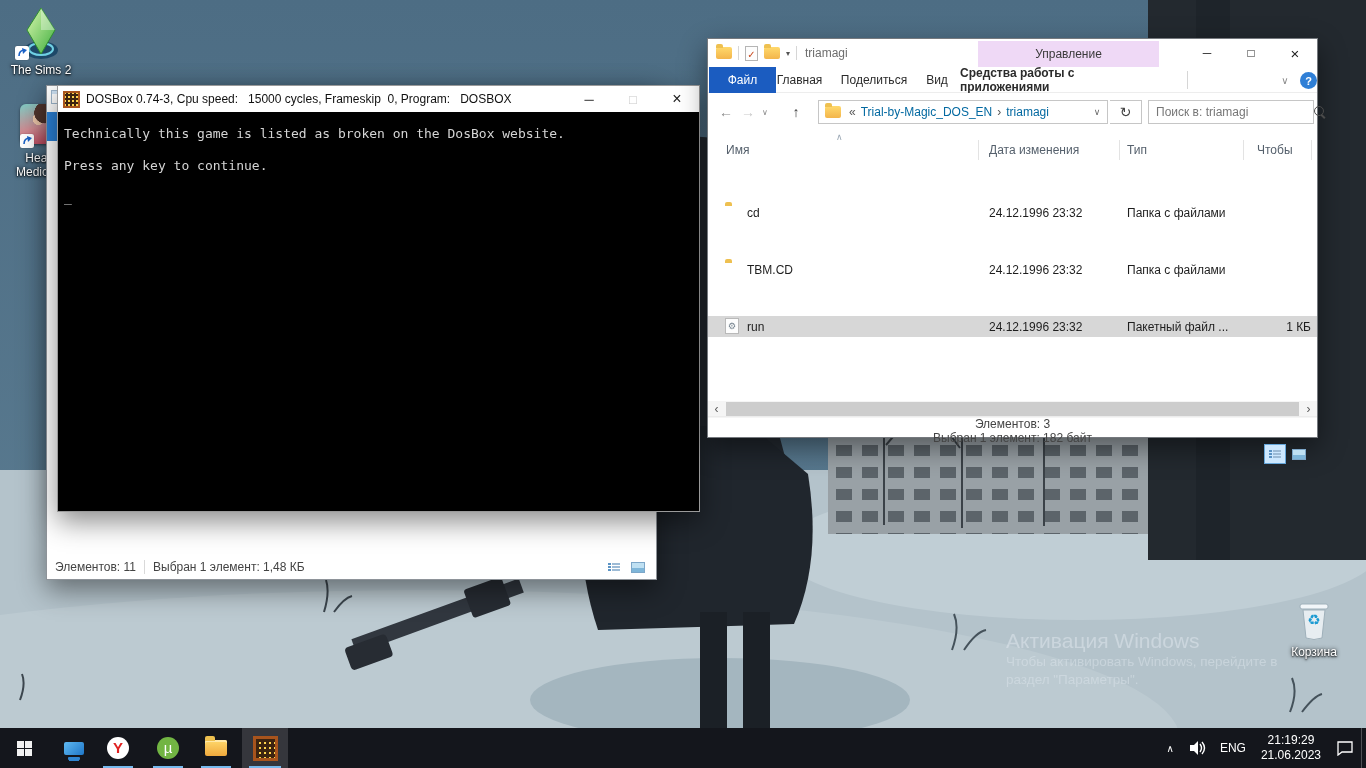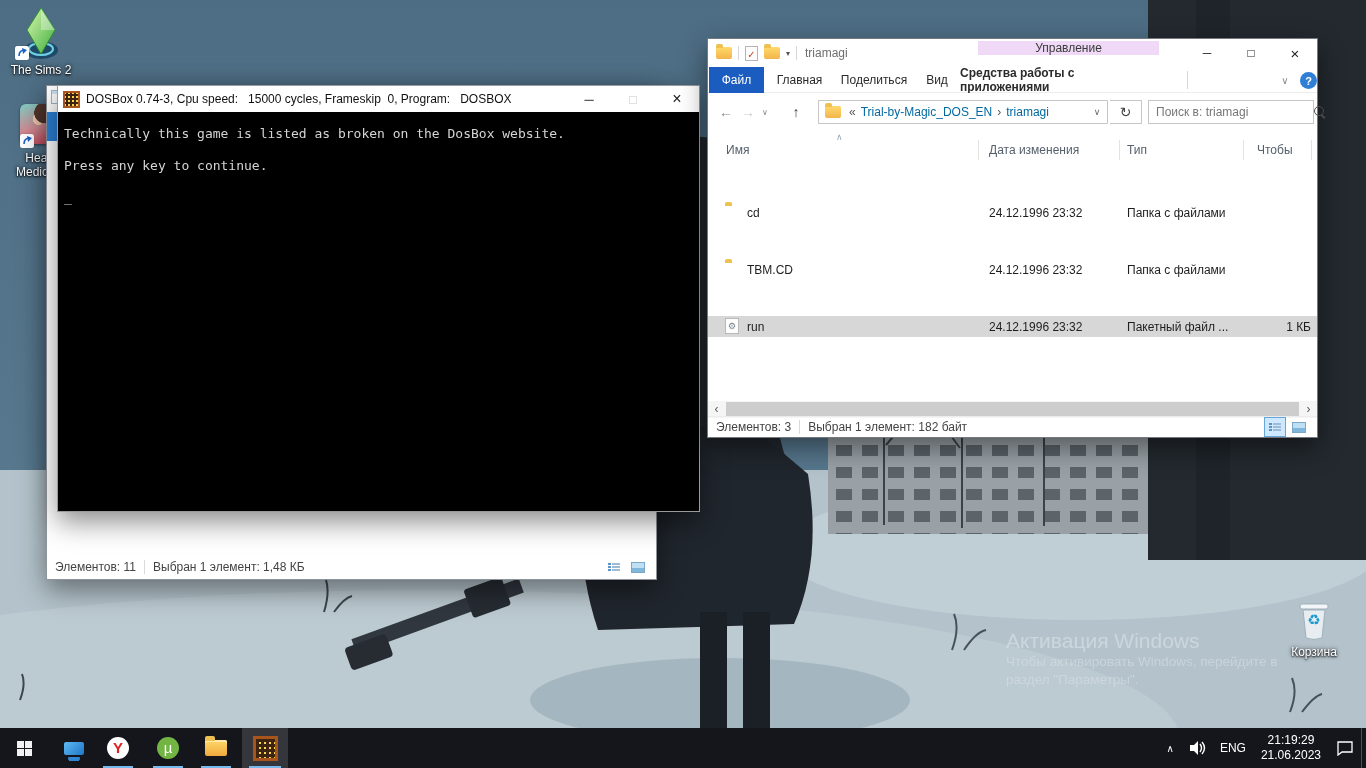--- a/index.html
+++ b/index.html
@@ -58,26 +58,26 @@
 
 #explorer { left:707px; top:38px; width:611px; height:400px; z-index:6; border:1px solid #75797e; font-size:12px; }
 .x-title { position:relative; height:28px; background:#fff; display:flex; align-items:center; }
 .qat { display:flex; align-items:center; gap:6px; padding-left:8px; }
 .qsep { width:1px; height:14px; background:#d6d6d6; }
 .mini-folder { width:16px; height:12px; border-radius:2px; background:linear-gradient(#ffd96c,#f3b54b); position:relative; }
 .mini-folder::before { content:""; position:absolute; top:-3px; left:0; width:7px; height:4px; border-radius:2px 2px 0 0; background:#eec050; }
 .qcheck { width:13px; height:15px; background:#fdfdfd; border:1px solid #b5b5b5; display:flex; align-items:flex-end; justify-content:center; font-size:10px; color:#c8481c; line-height:11px; }
 .qdrop { font-size:8px; color:#555; }
 .x-wintitle { color:#6d6d6d; margin-left:8px; }
-.ctx-tab { position:absolute; left:270px; top:2px; width:181px; height:14px; background:#efd9f6; color:#3a3a3a; display:flex; align-items:center; justify-content:center; }
+.ctx-tab { position:absolute; left:270px; top:2px; width:181px; height:26px; background:#efd9f6; color:#3a3a3a; display:flex; align-items:center; justify-content:center; }
 .x-caps { position:absolute; right:0; top:0; height:28px; display:flex; }
 .x-caps .cap { font-size:12px; }
 .x-tabs { position:relative; height:26px; background:#fff; border-bottom:1px solid #ededed; }
 .tab { position:absolute; top:0; height:26px; display:flex; align-items:center; justify-content:center; color:#2b2b2b; }
-.tab-file { left:1px; width:55px; background:#1b5cc0; color:#fff; }
+.tab-file { left:1px; width:67px; background:#1b5cc0; color:#fff; }
 .tab-home { left:58px; width:67px; }
 .tab-share { left:125px; width:82px; }
 .tab-view { left:207px; width:44px; }
 .tab-app { left:252px; width:200px;font-weight:bold; }
 .tabsep { position:absolute; left:479px; top:4px; width:1px; height:18px; background:#d6d6d6; }
 .rib-chev { position:absolute; left:566px; top:0; width:22px; height:26px; display:flex; align-items:center; justify-content:center; color:#8a8a8a; font-size:10px; }
 .rib-help { position:absolute; left:592px; top:5px; width:17px; height:17px; border-radius:50%; background:#2f7fd6; color:#fff; font-weight:bold; font-size:11px; display:flex; align-items:center; justify-content:center; }
 .x-addr { position:relative; height:38px; background:#fff; }
 .navbtn { position:absolute; top:8px; height:22px; display:flex; align-items:center; justify-content:center; font-size:14px; }
 .nb-back { left:6px; width:24px; color:#8a8a8a; }
@@ -107,21 +107,21 @@
 .list-folder { width:16px; height:13px; border-radius:2px; background:linear-gradient(#ffd96c,#f0b347); position:relative; box-shadow:inset 0 1px 0 #ffe79a; }
 .list-folder::before { content:""; position:absolute; top:-3px; left:0; width:7px; height:4px; border-radius:2px 2px 0 0; background:#eec050; }
 .list-bat { width:14px; height:16px; background:#fdfdfd; border:1px solid #b9b9b9; display:flex; align-items:center; justify-content:center; font-size:9px; color:#76848f; }
 .fname { position:absolute; left:39px; white-space:nowrap; }
 .fdate { position:absolute; left:281px; white-space:nowrap; }
 .ftype { position:absolute; left:419px; white-space:nowrap; }
 .fsize { position:absolute; left:535px; width:68px; text-align:right; white-space:nowrap; }
 .x-scroll { position:absolute; left:0; right:0; top:362px; height:17px; background:#f5f5f5; display:flex; align-items:center; }
 .sarrow { width:17px; text-align:center; color:#5a5a5a; font-size:12px; line-height:17px; }
 .sthumb { flex:1; height:15px; background:#cdcdcd; margin:0 1px; }
-#explorer .statusrow { height:21px; border-top:1px solid #ececec; }
+#explorer .statusrow { height:21px; border-top:1px solid #ececec;flex-direction:column; }
 .vb-details { display:grid; grid-template-columns:3px 8px; grid-auto-rows:2px; gap:1px; }
 .vb-details b { background:#5b93c4; } .vb-details i { background:#9dbbd6; }
 .vb-thumb { width:14px; height:11px; border:1px solid #7da7c9; background:linear-gradient(#bfe0f2 55%,#7fb6d9 55%); }
 
 
 #taskbar { position:absolute; left:0; bottom:0; width:1366px; height:40px; background:#14161c; z-index:10; }
 .tb-btn { position:absolute; top:0; height:40px; display:flex; align-items:center; justify-content:center; }
 .tb-btn.running::after { content:""; position:absolute; left:7px; right:7px; bottom:0; height:2px; background:#76b9ed; }
 .tb-btn.active { background:rgba(255,255,255,.14); }
 .winlogo { width:15px; height:15px;

